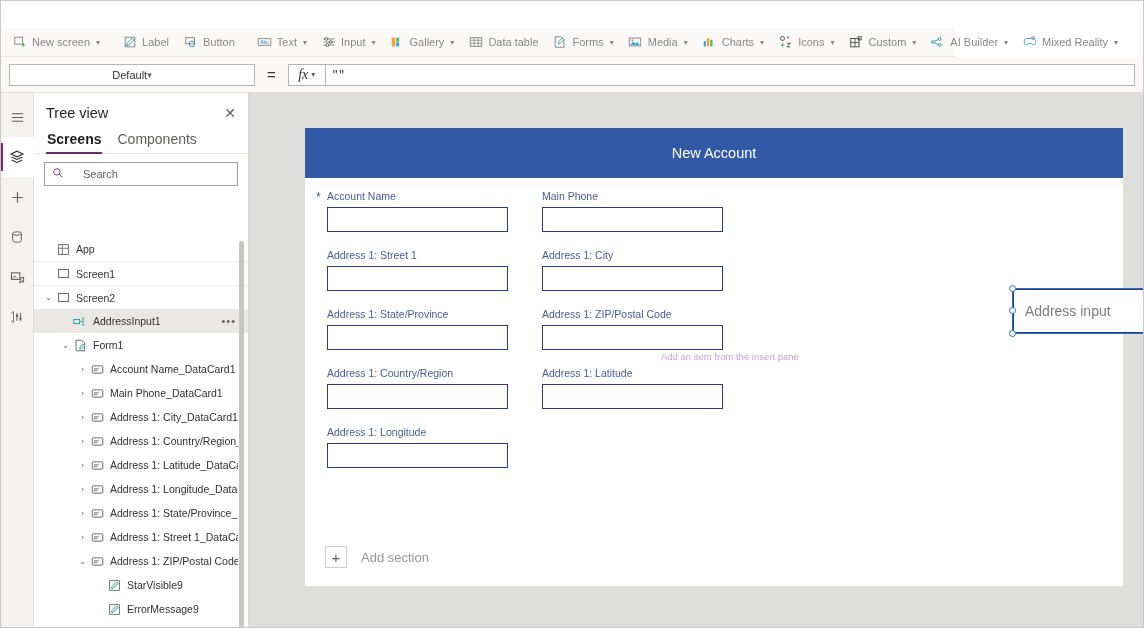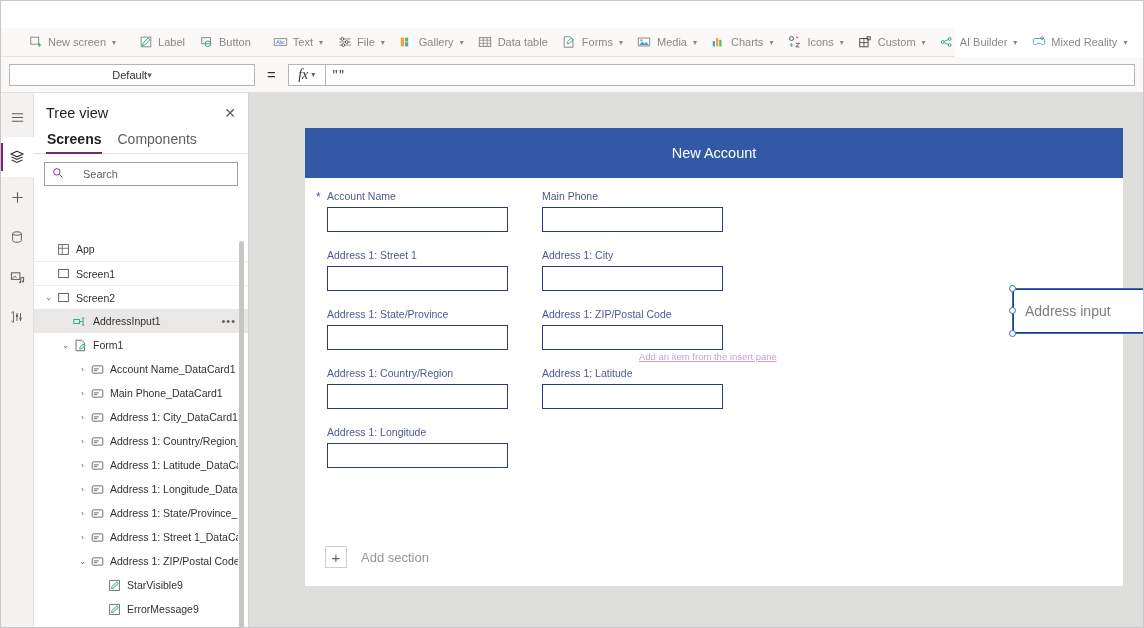--- a/index.html
+++ b/index.html
@@ -41,21 +41,21 @@
     position: absolute; right: 0px; top: 6px;
     font-size: 11.5px; color: #605e5c; white-space: nowrap;
   }
 
   
   .ribbon {
     position: absolute; left: 0; top: 27px; width: 954px; height: 29px;
     background: #faf9f8;
     display: flex; align-items: center;
     border-bottom: 1px solid #e6e4e2;
-    padding-left: 20px;
+    padding-left: 4px;
   }
   .rb {
     display: flex; align-items: center; gap: 5px;
     padding: 2px 7px; font-size: 11px; color: #8a8886;
     white-space: nowrap; cursor: default;
   }
   .rb .glyph { display: flex; align-items: center; justify-content: center; width: 15px; height: 15px; }
   .rb .caret { font-size: 8px; color: #8a8886; margin-left: 1px; }
   .rb-sep { width: 1px; height: 17px; background: #e1dfdd; margin: 0 4px; }
 
@@ -267,21 +267,21 @@
 
     <div class="rb">
       <span class="glyph">
         <svg width="14" height="14" viewBox="0 0 16 16">
             <path d="M1.5 4.5h13M1.5 8h13M1.5 11.5h13" stroke="#8a8886" stroke-width="1.1"></path>
             <circle cx="5" cy="4.5" r="1.6" fill="#fff" stroke="#4a4a4a" stroke-width="1"></circle>
             <circle cx="10" cy="8" r="1.6" fill="#fff" stroke="#4a4a4a" stroke-width="1"></circle>
             <circle cx="6" cy="11.5" r="1.6" fill="#fff" stroke="#4a4a4a" stroke-width="1"></circle>
           </svg>
       </span>
-      <span>File</span>
+      <span>Input</span>
       <span class="caret">▾</span>
     </div>
 
     <div class="rb">
       <span class="glyph">
         <svg width="14" height="14" viewBox="0 0 16 16">
             <rect x="2" y="3" width="4" height="10" fill="#f2a33c"></rect>
             <rect x="7" y="3" width="3.5" height="4.6" fill="#5bb75b"></rect>
             <rect x="7" y="8.4" width="3.5" height="4.6" fill="#3ea0d8"></rect>
           </svg>
@@ -674,21 +674,21 @@
           <div class="field" style="left: 237px; top: 189px; width: 181px;">
             <span class="field-label">Address 1: Latitude</span>
             <div class="field-input"></div>
           </div>
           <div class="field" style="left: 22px; top: 248px; width: 181px;">
             <span class="field-label">Address 1: Longitude</span>
             <div class="field-input"></div>
           </div>
         </div>
 
-      <div class="hint-text" style="left:334px; top:223px;text-decoration:underline;">Add an item from the insert pane</div>
+      <div class="hint-text" style="left:356px; top:223px;">Add an item from the insert pane</div>
 
       <div class="add-section">
         <span class="plusbox">+</span>
         <span class="lbl">Add section</span>
       </div>
     </div>
 
     <div class="sel-control">
       <div class="sel-box">
         <span class="txt">Address input</span>

